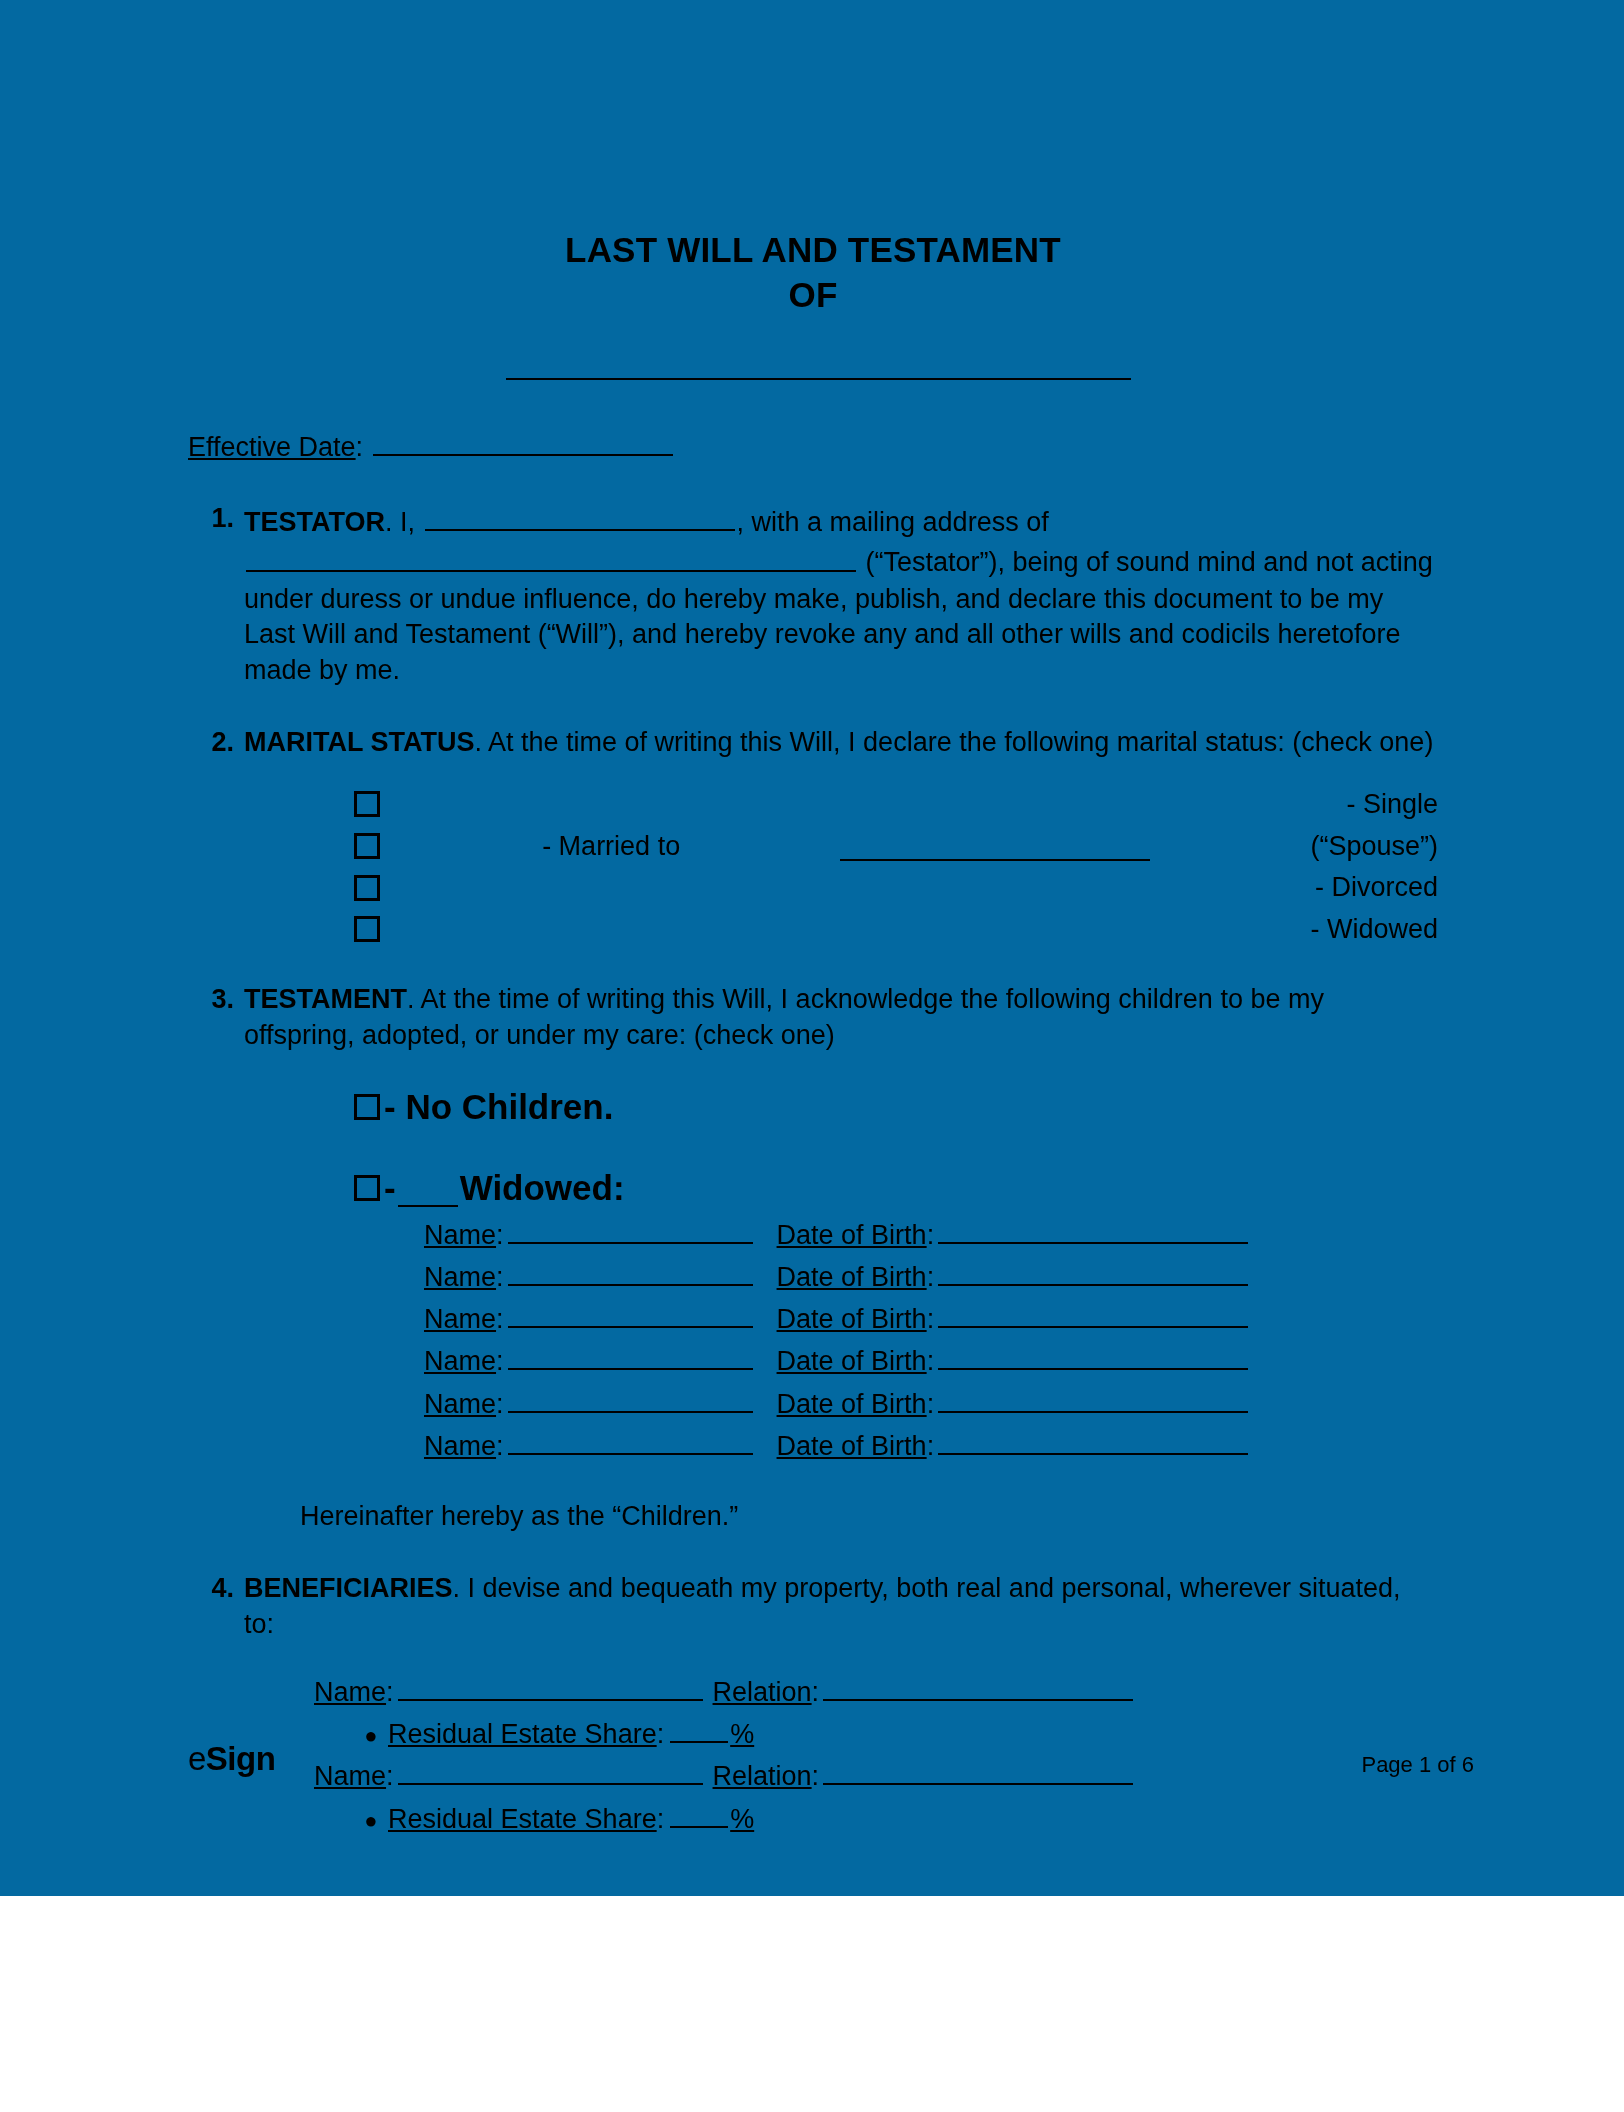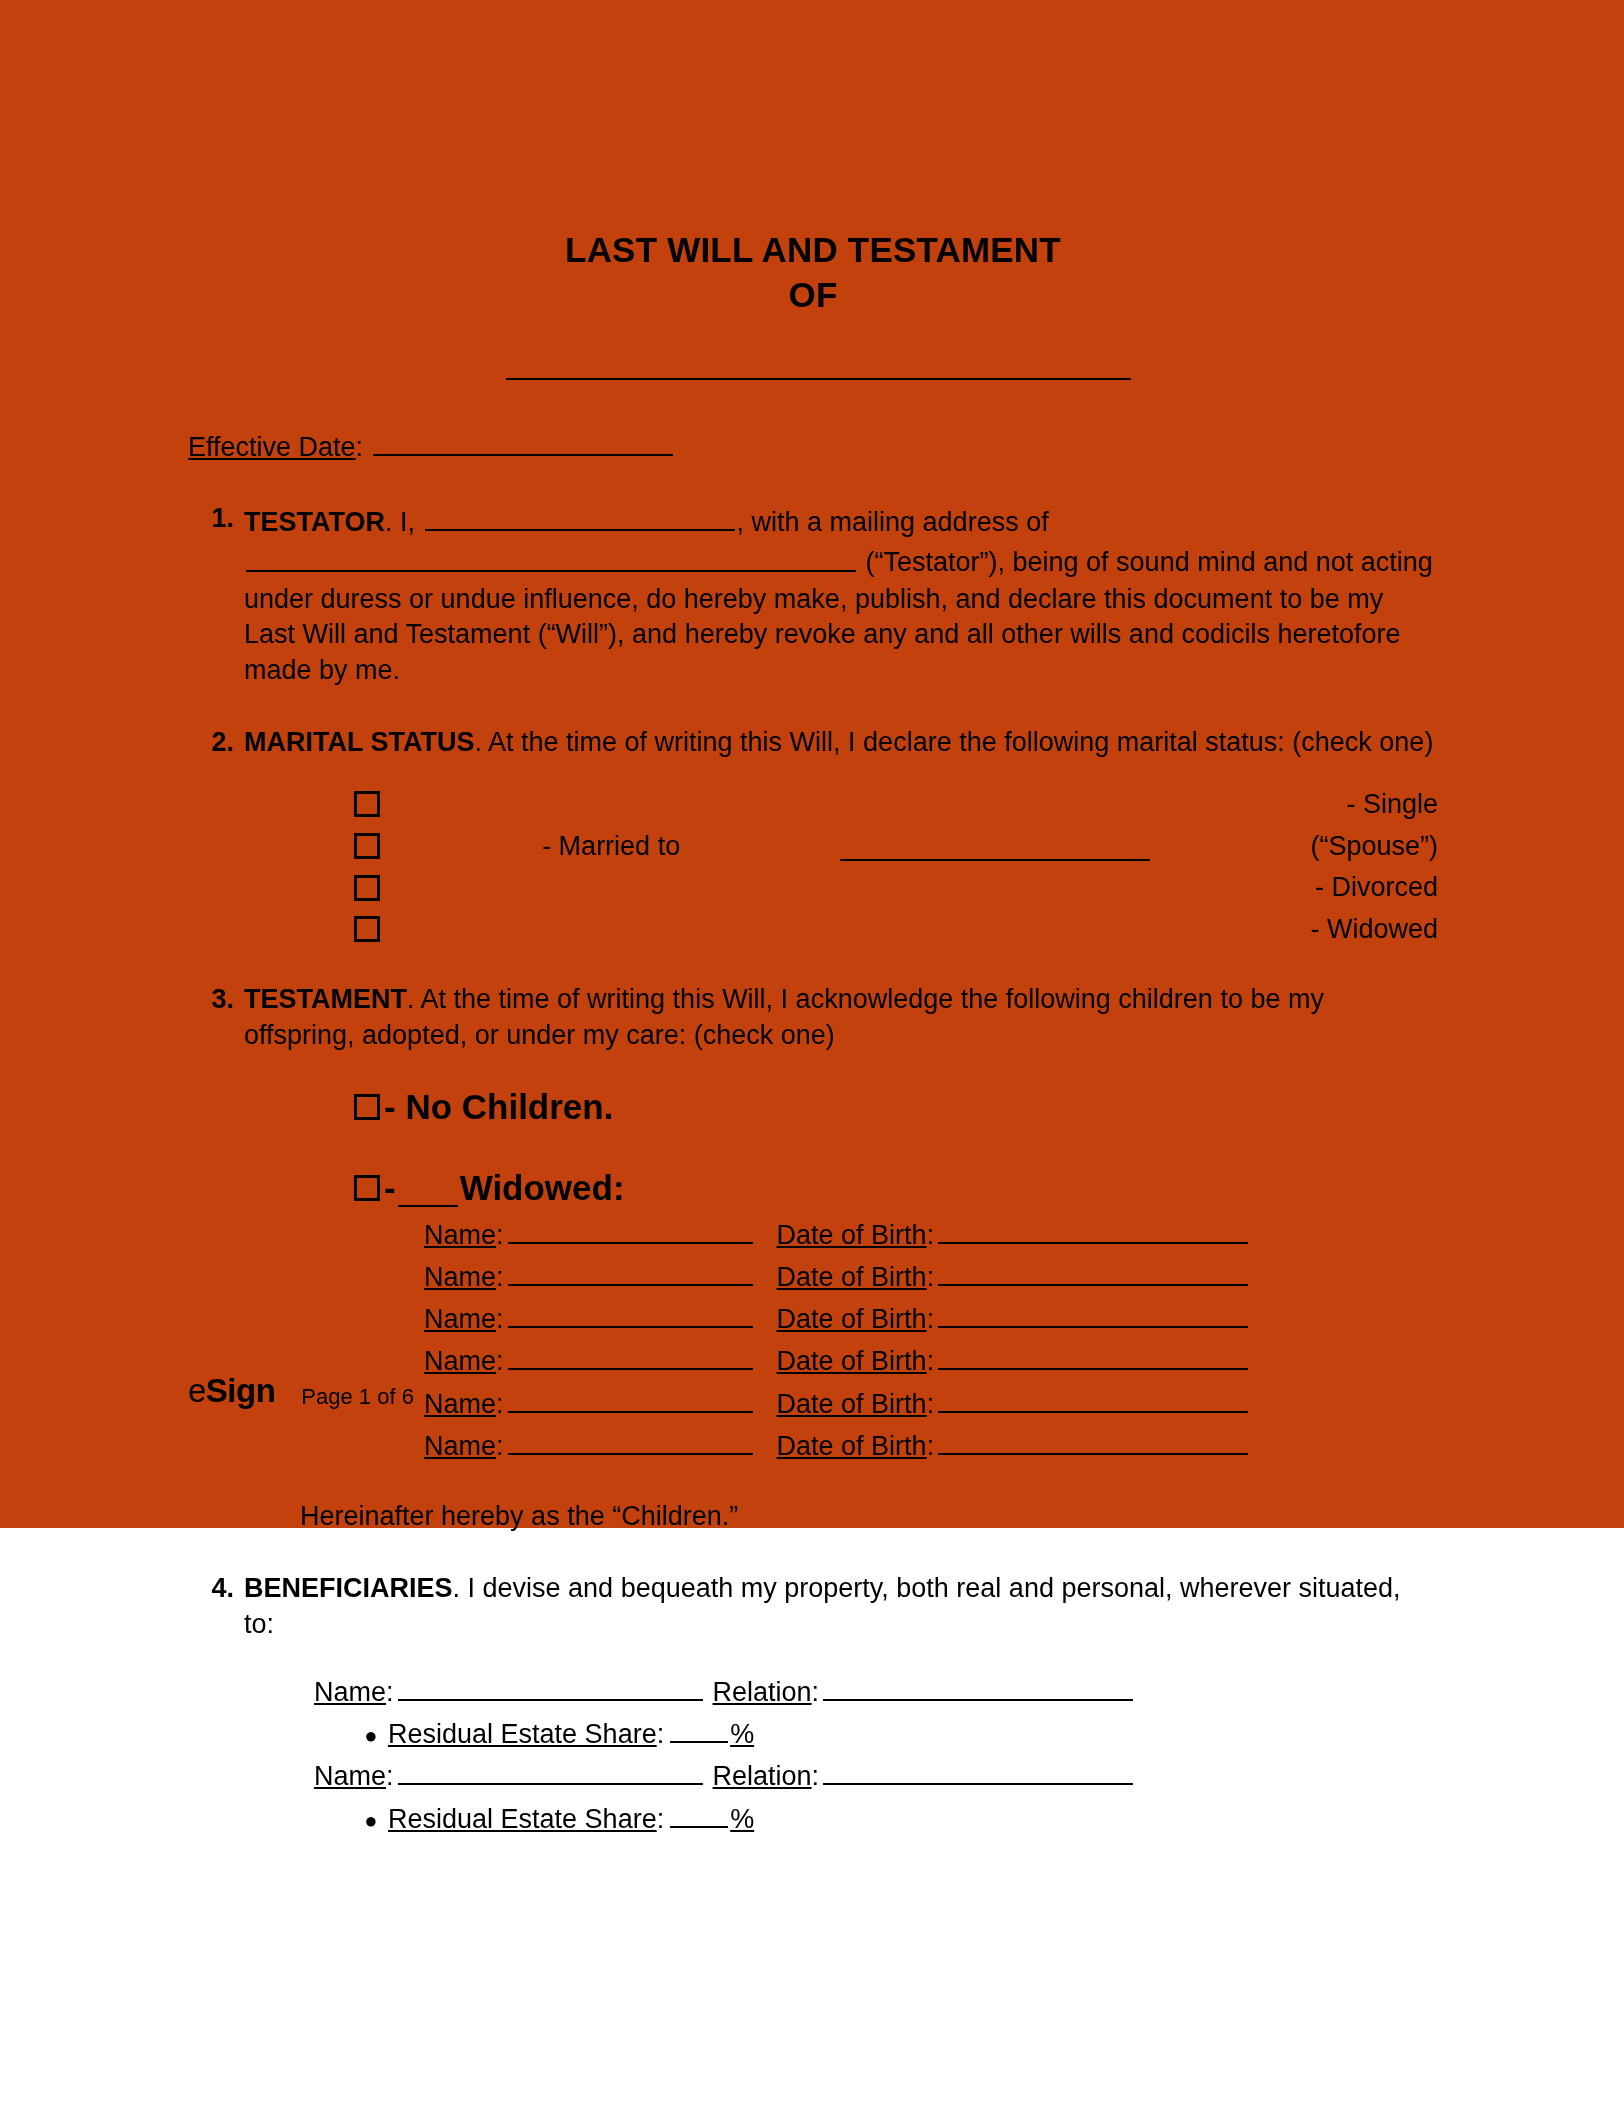--- a/index.html
+++ b/index.html
@@ -11,22 +11,22 @@
     width: 1624px;
     height: 2112px;
     font-family: "Liberation Sans", sans-serif;
     color: #000000;
     position: relative;
     overflow: hidden;
   }
   .page {
     position: relative;
     width: 1624px;
-    height: 1528px;
-    background: #c2410c;
+    height: 1896px;
+    background: #0369a1;
     box-sizing: border-box;
     padding: 0;
   }
   .content {
     position: absolute;
     left: 188px;
     top: 0;
     width: 1250px;
   }
 
@@ -228,20 +228,21 @@
   .bene-sub .pct { text-decoration: underline; }
 
   
   .footer {
     position: absolute;
     left: 188px;
     right: 150px;
     bottom: 118px;
     display: flex;
     align-items: flex-end;
+    justify-content: space-between;
   }
   .brand {
     font-size: 33px;
     font-weight: bold;
     letter-spacing: -0.5px;
   }
   .brand .e { font-weight: normal; }
   .pageno {
     font-size: 22px;
     margin-left: 26px;

